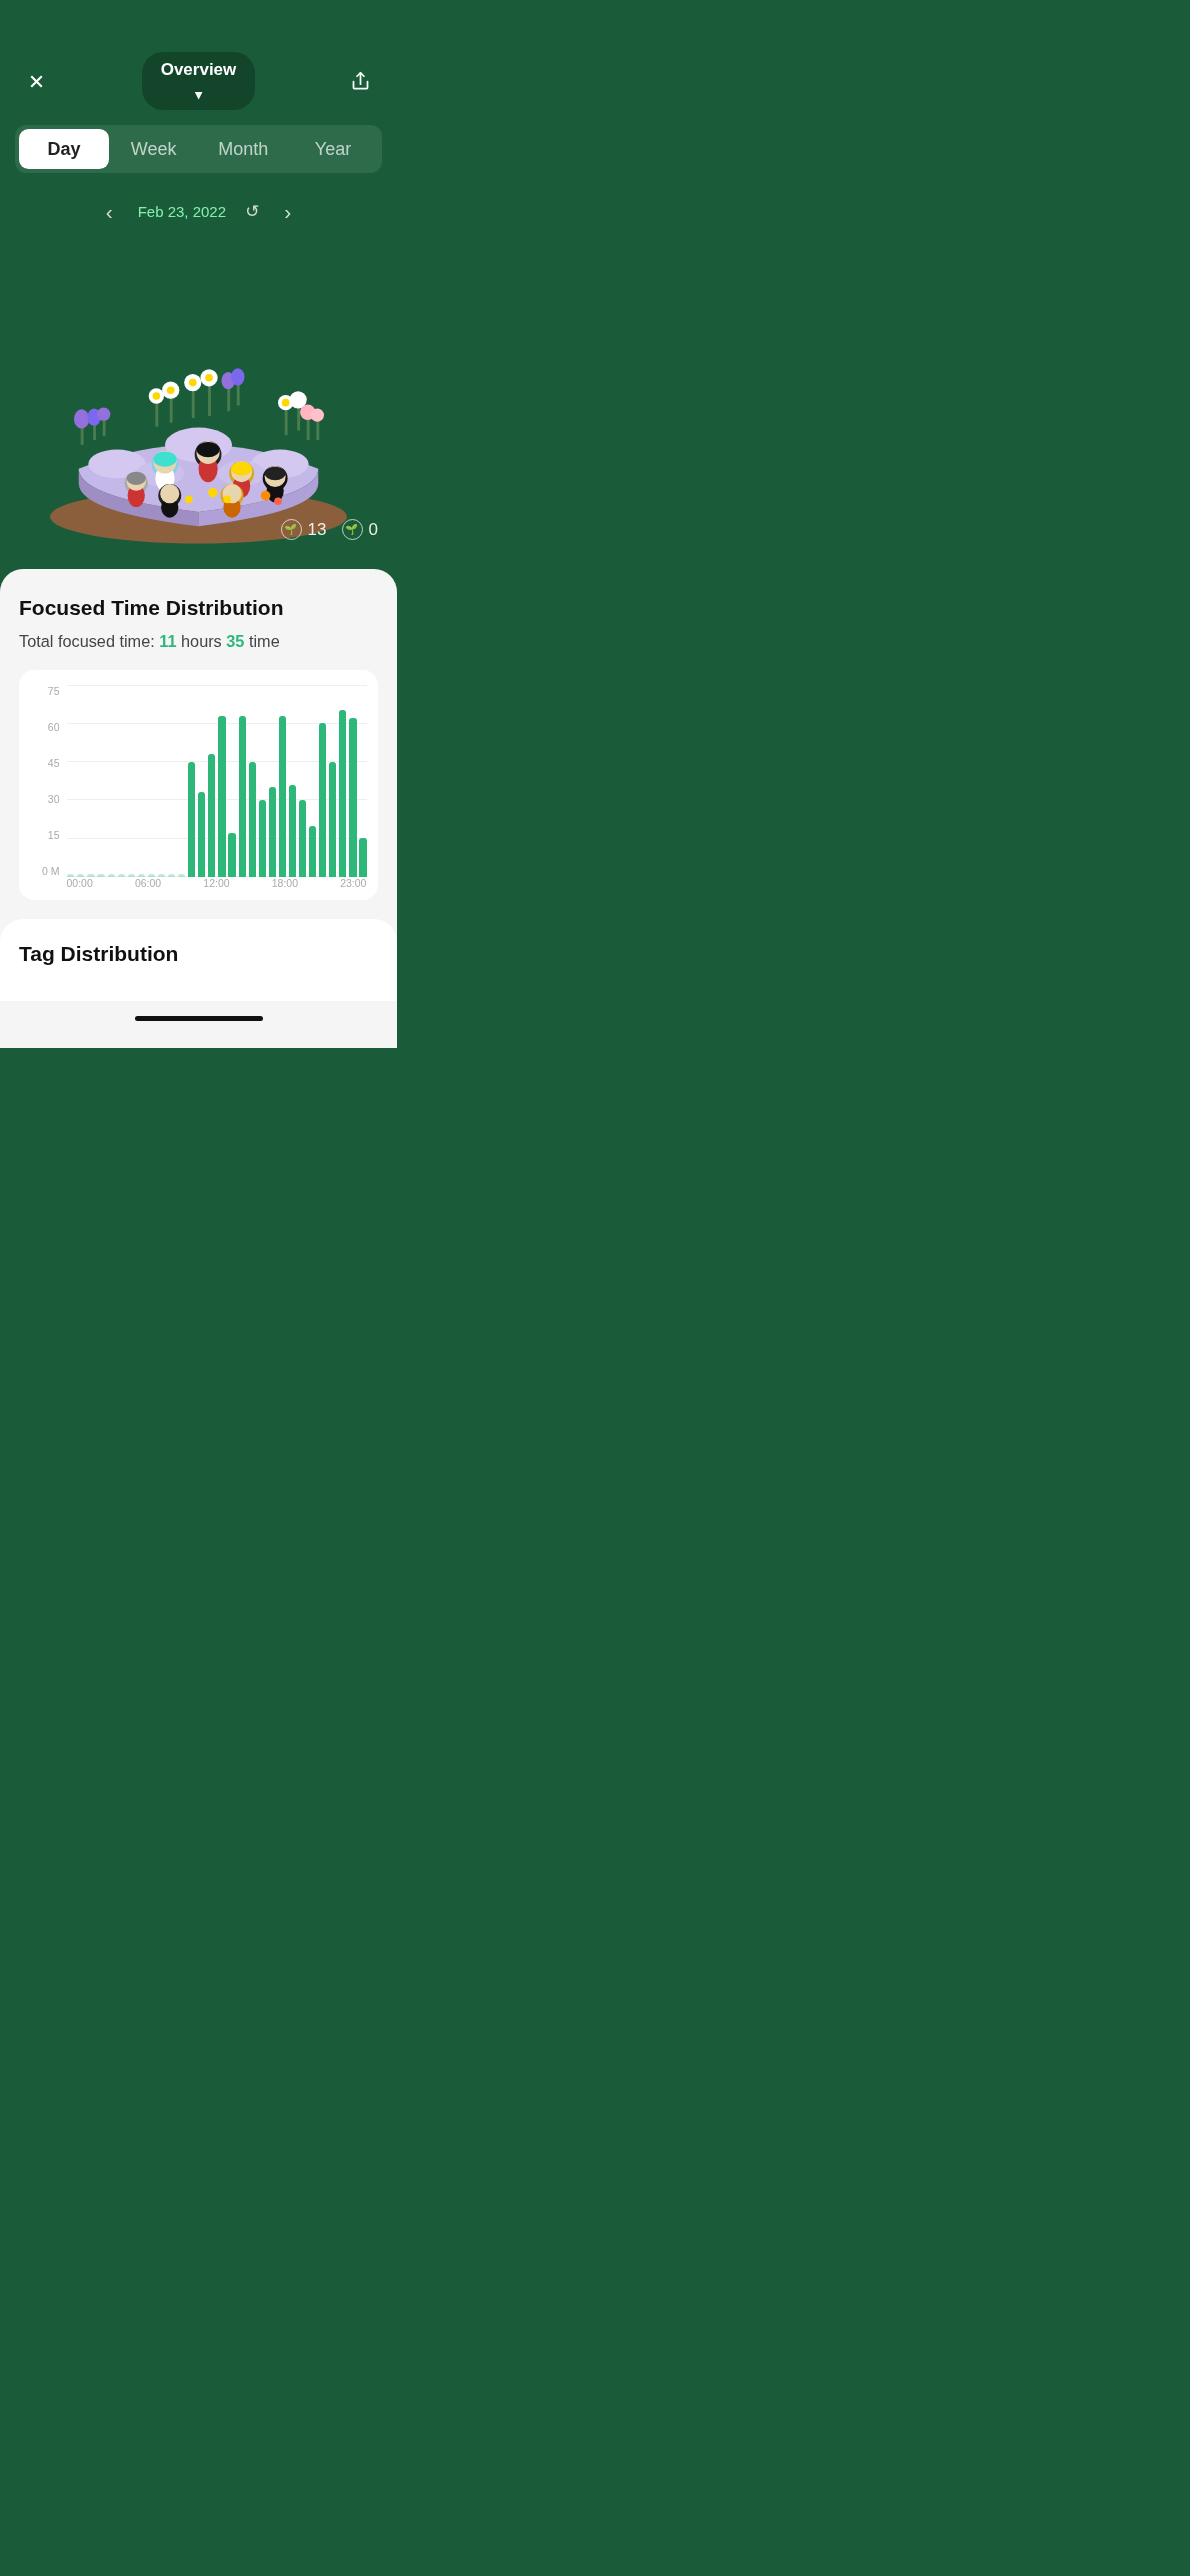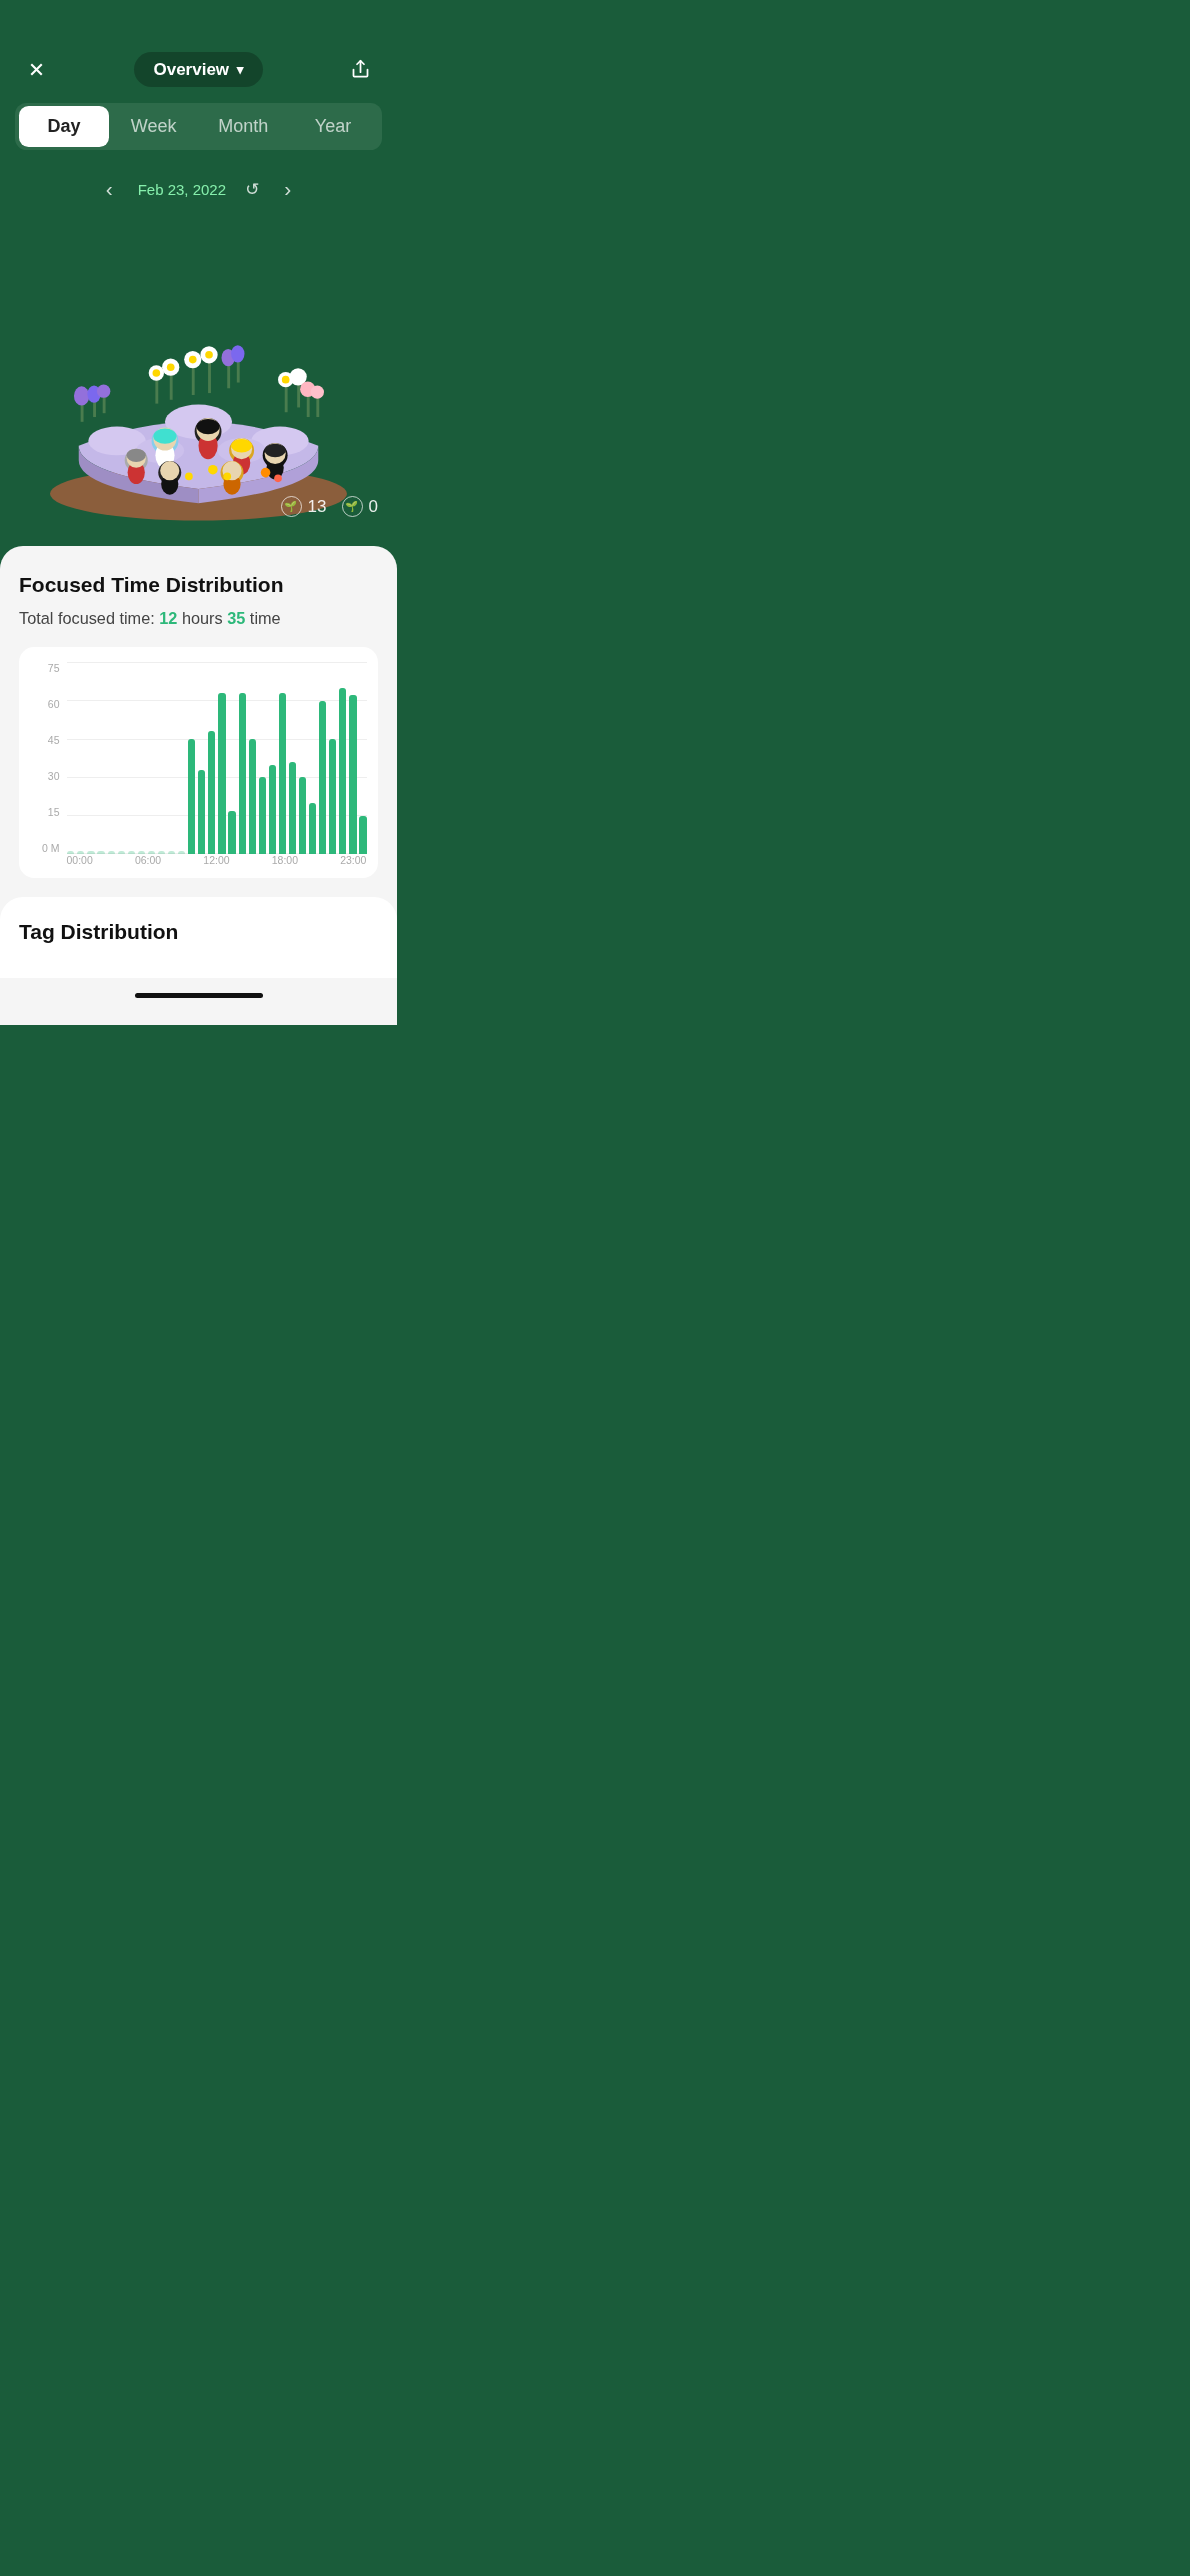--- a/index.html
+++ b/index.html
@@ -25,20 +25,21 @@
       display: flex; align-items: center; justify-content: center;
       cursor: pointer;
     }
     .header-close svg { width: 21px; height: 21px; stroke: #fff; stroke-width: 2.5; }
     .header-title-btn {
       background: rgba(0,0,0,0.25);
       border-radius: 21px;
       padding: 7.7px 19px;
       display: flex; align-items: center; gap: 7.7px;
       cursor: pointer;
+      flex-direction: column;
     }
     .header-title-btn span {
       color: #fff;
       font-size: 17px;
       font-weight: 600;
     }
     .header-title-btn .chevron { color: #fff; font-size: 13.4px; }
     .header-share {
       width: 35px; height: 35px;
       display: flex; align-items: center; justify-content: center;
@@ -380,21 +381,21 @@
     </div>
   </div>
 </div>
 
 <div class="bottom-card">
 
   <div class="section-title">Focused Time Distribution</div>
 
   <p class="focused-time-text">
     <span>Total focused time:</span>
-    <span class="highlight-green">12</span>
+    <span class="highlight-green">11</span>
     <span>hours</span>
     <span class="highlight-green">35</span>
     <span>time</span>
   </p>
 
   <div class="chart-container">
     <div class="chart-area">
       <div class="chart-y-labels">
         <div class="chart-y-label">0 M</div>
         <div class="chart-y-label">15</div>

